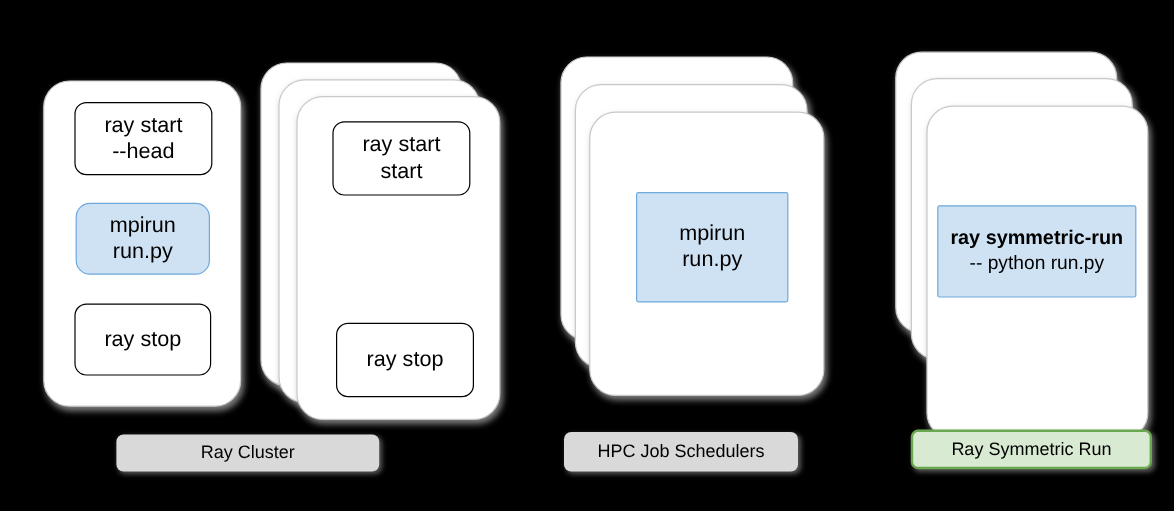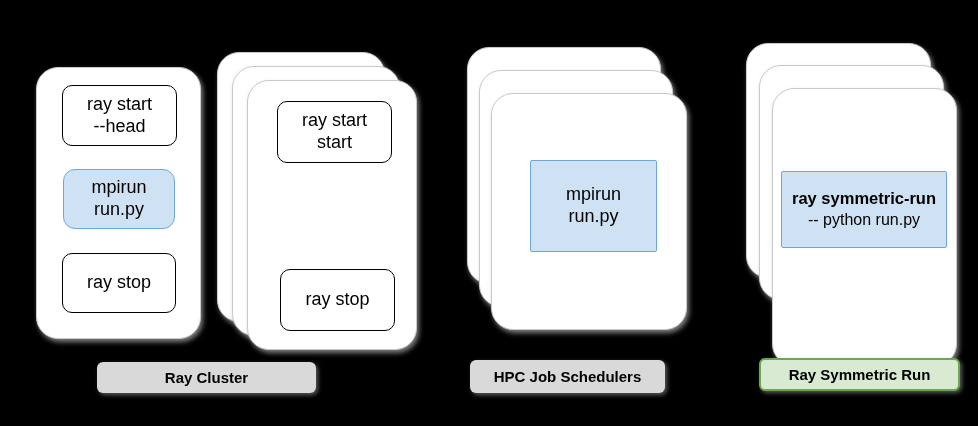--- a/index.html
+++ b/index.html
@@ -52,21 +52,21 @@
   }
   .cmd.sym { font-size: 16px; line-height: 1.3; }
   .cmd.sym .line.bold { font-weight: bold; font-size: 16.5px; }
   .line { display: block; }
   .label {
     position: absolute;
     display: flex;
     align-items: center;
     justify-content: center;
     text-align: left;
-    font-weight: bold;
+    font-weight: normal;
     font-size: 15px;
     border-radius: 6px;
     box-sizing: border-box;
     box-shadow: 2px 2px 4px rgba(150,150,150,0.6);
   }
   .label.gray { background: var(--label-gray-fill, #d9d9d9); }
   .label.green {
     background: var(--label-green-fill, #d9ead3);
     border: 2px solid var(--label-green-border, #6aa84f);
   }

